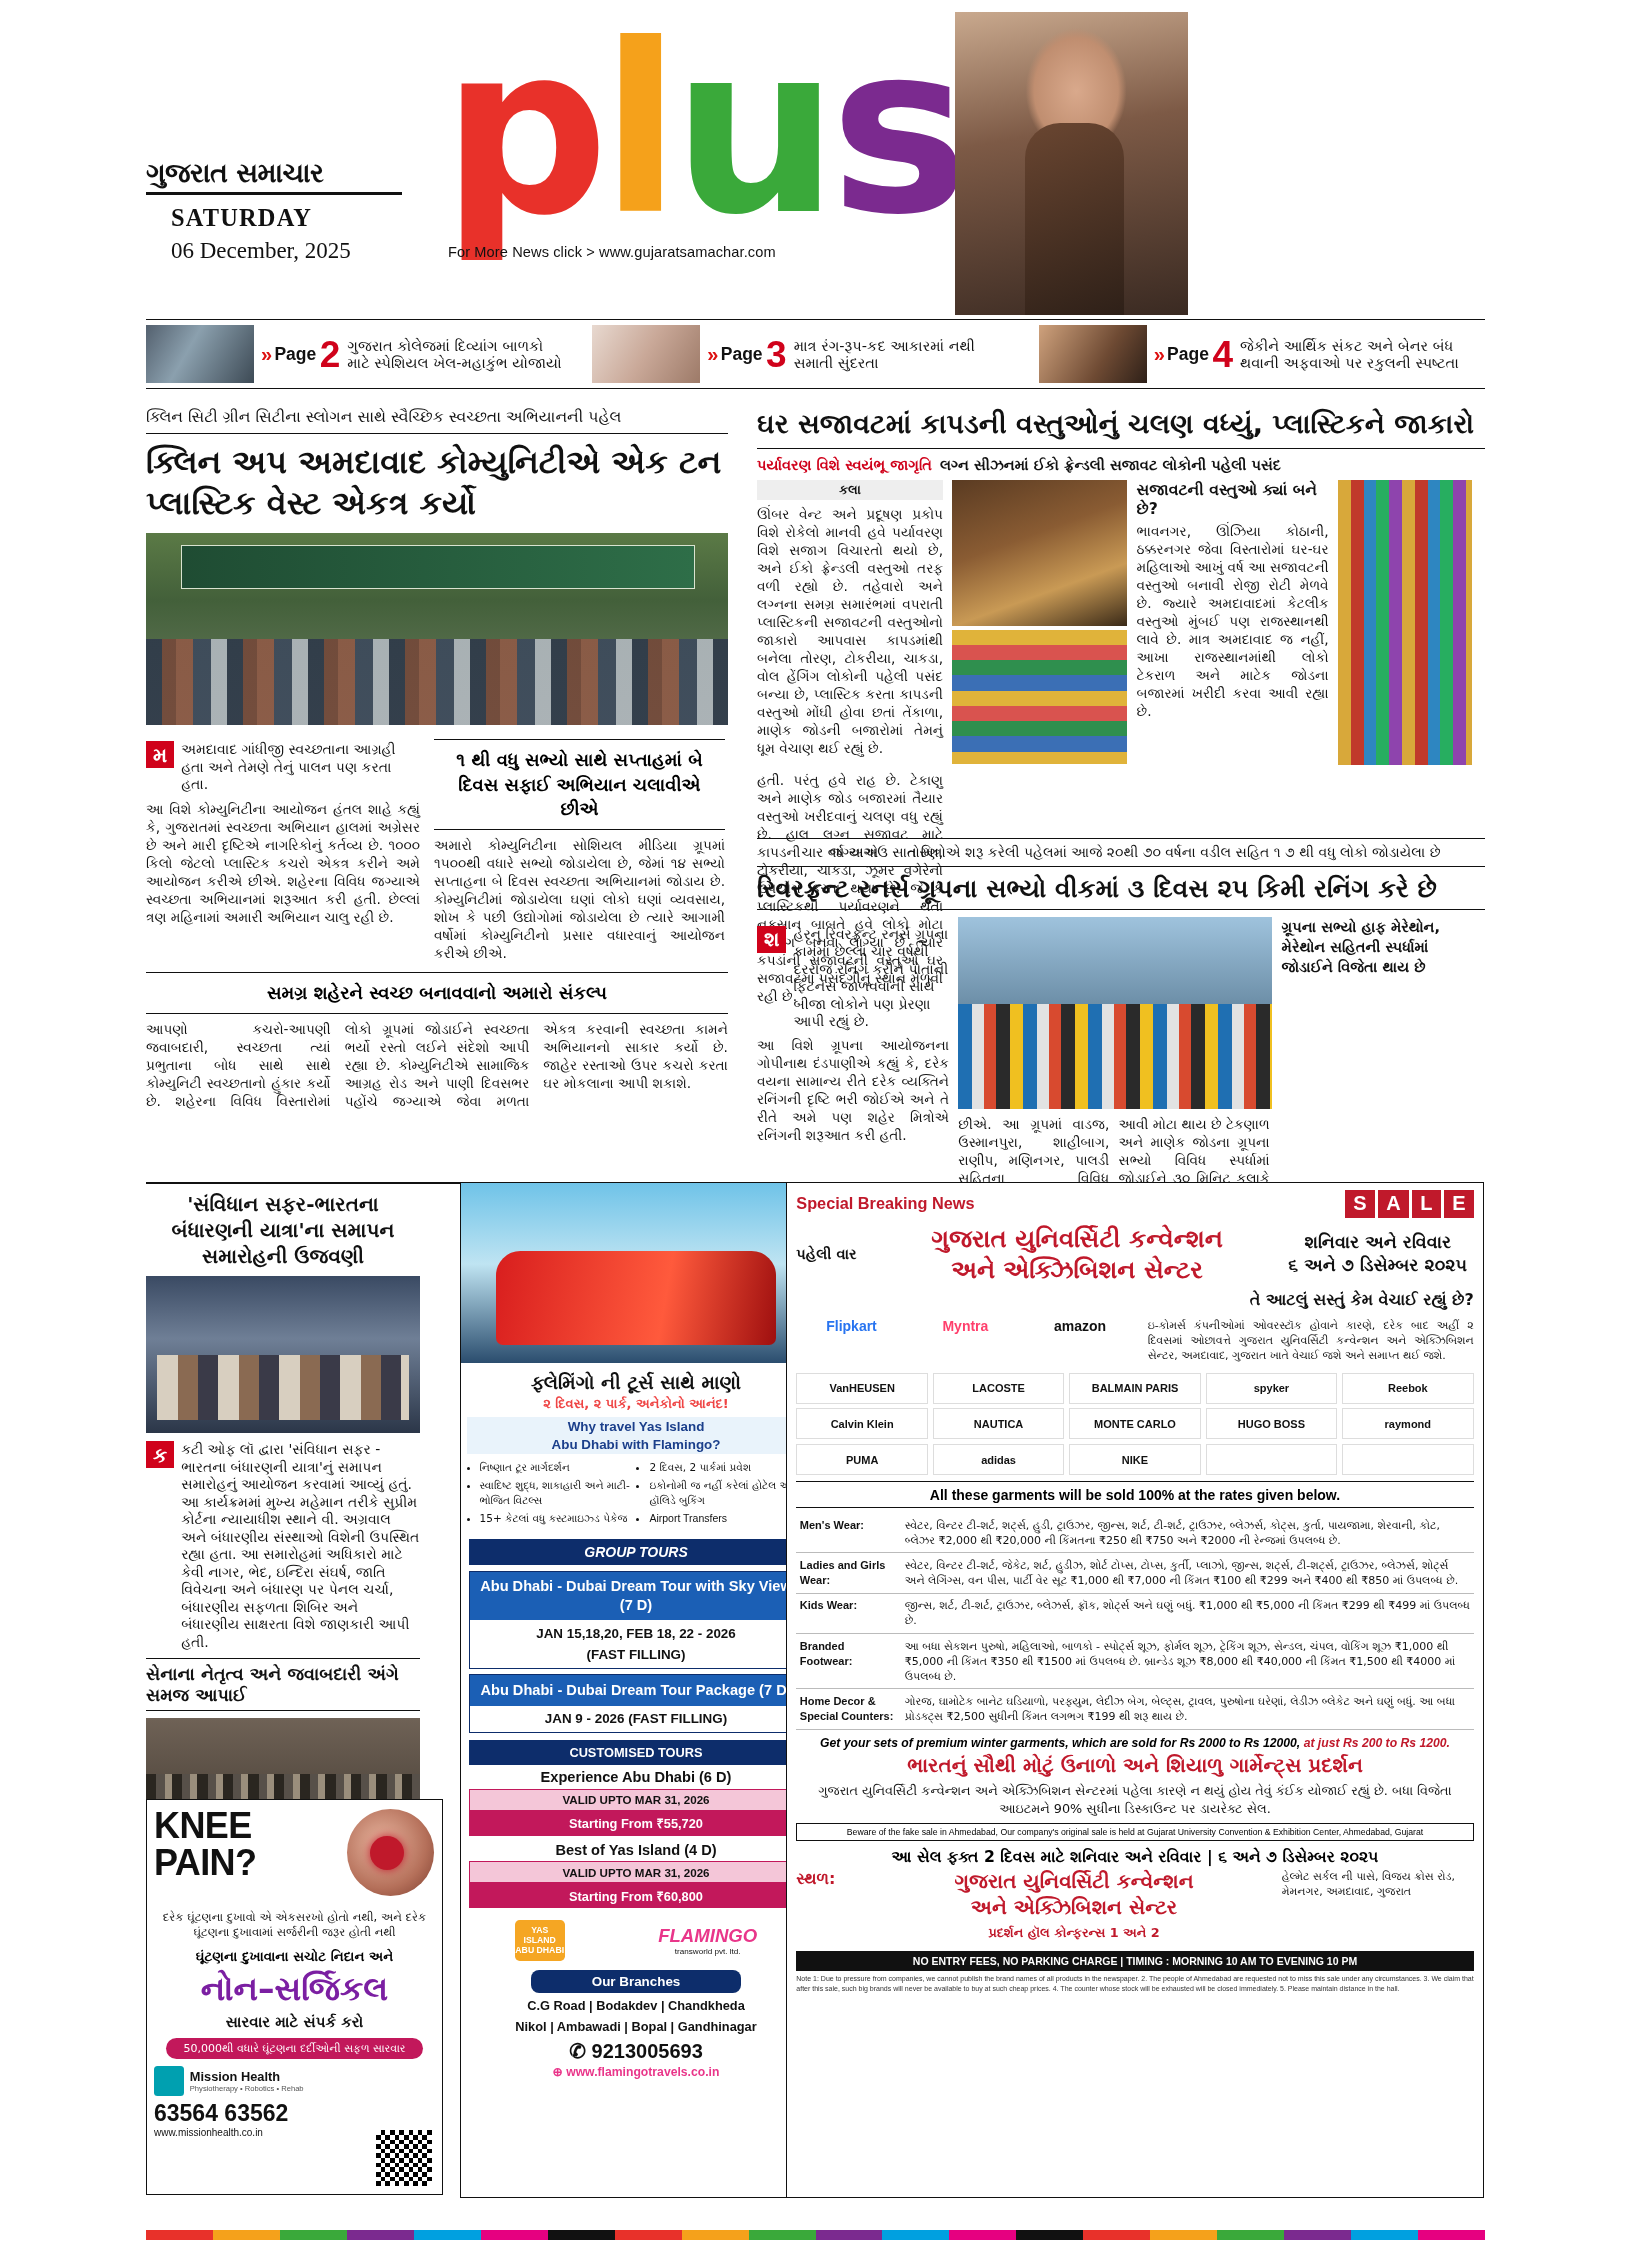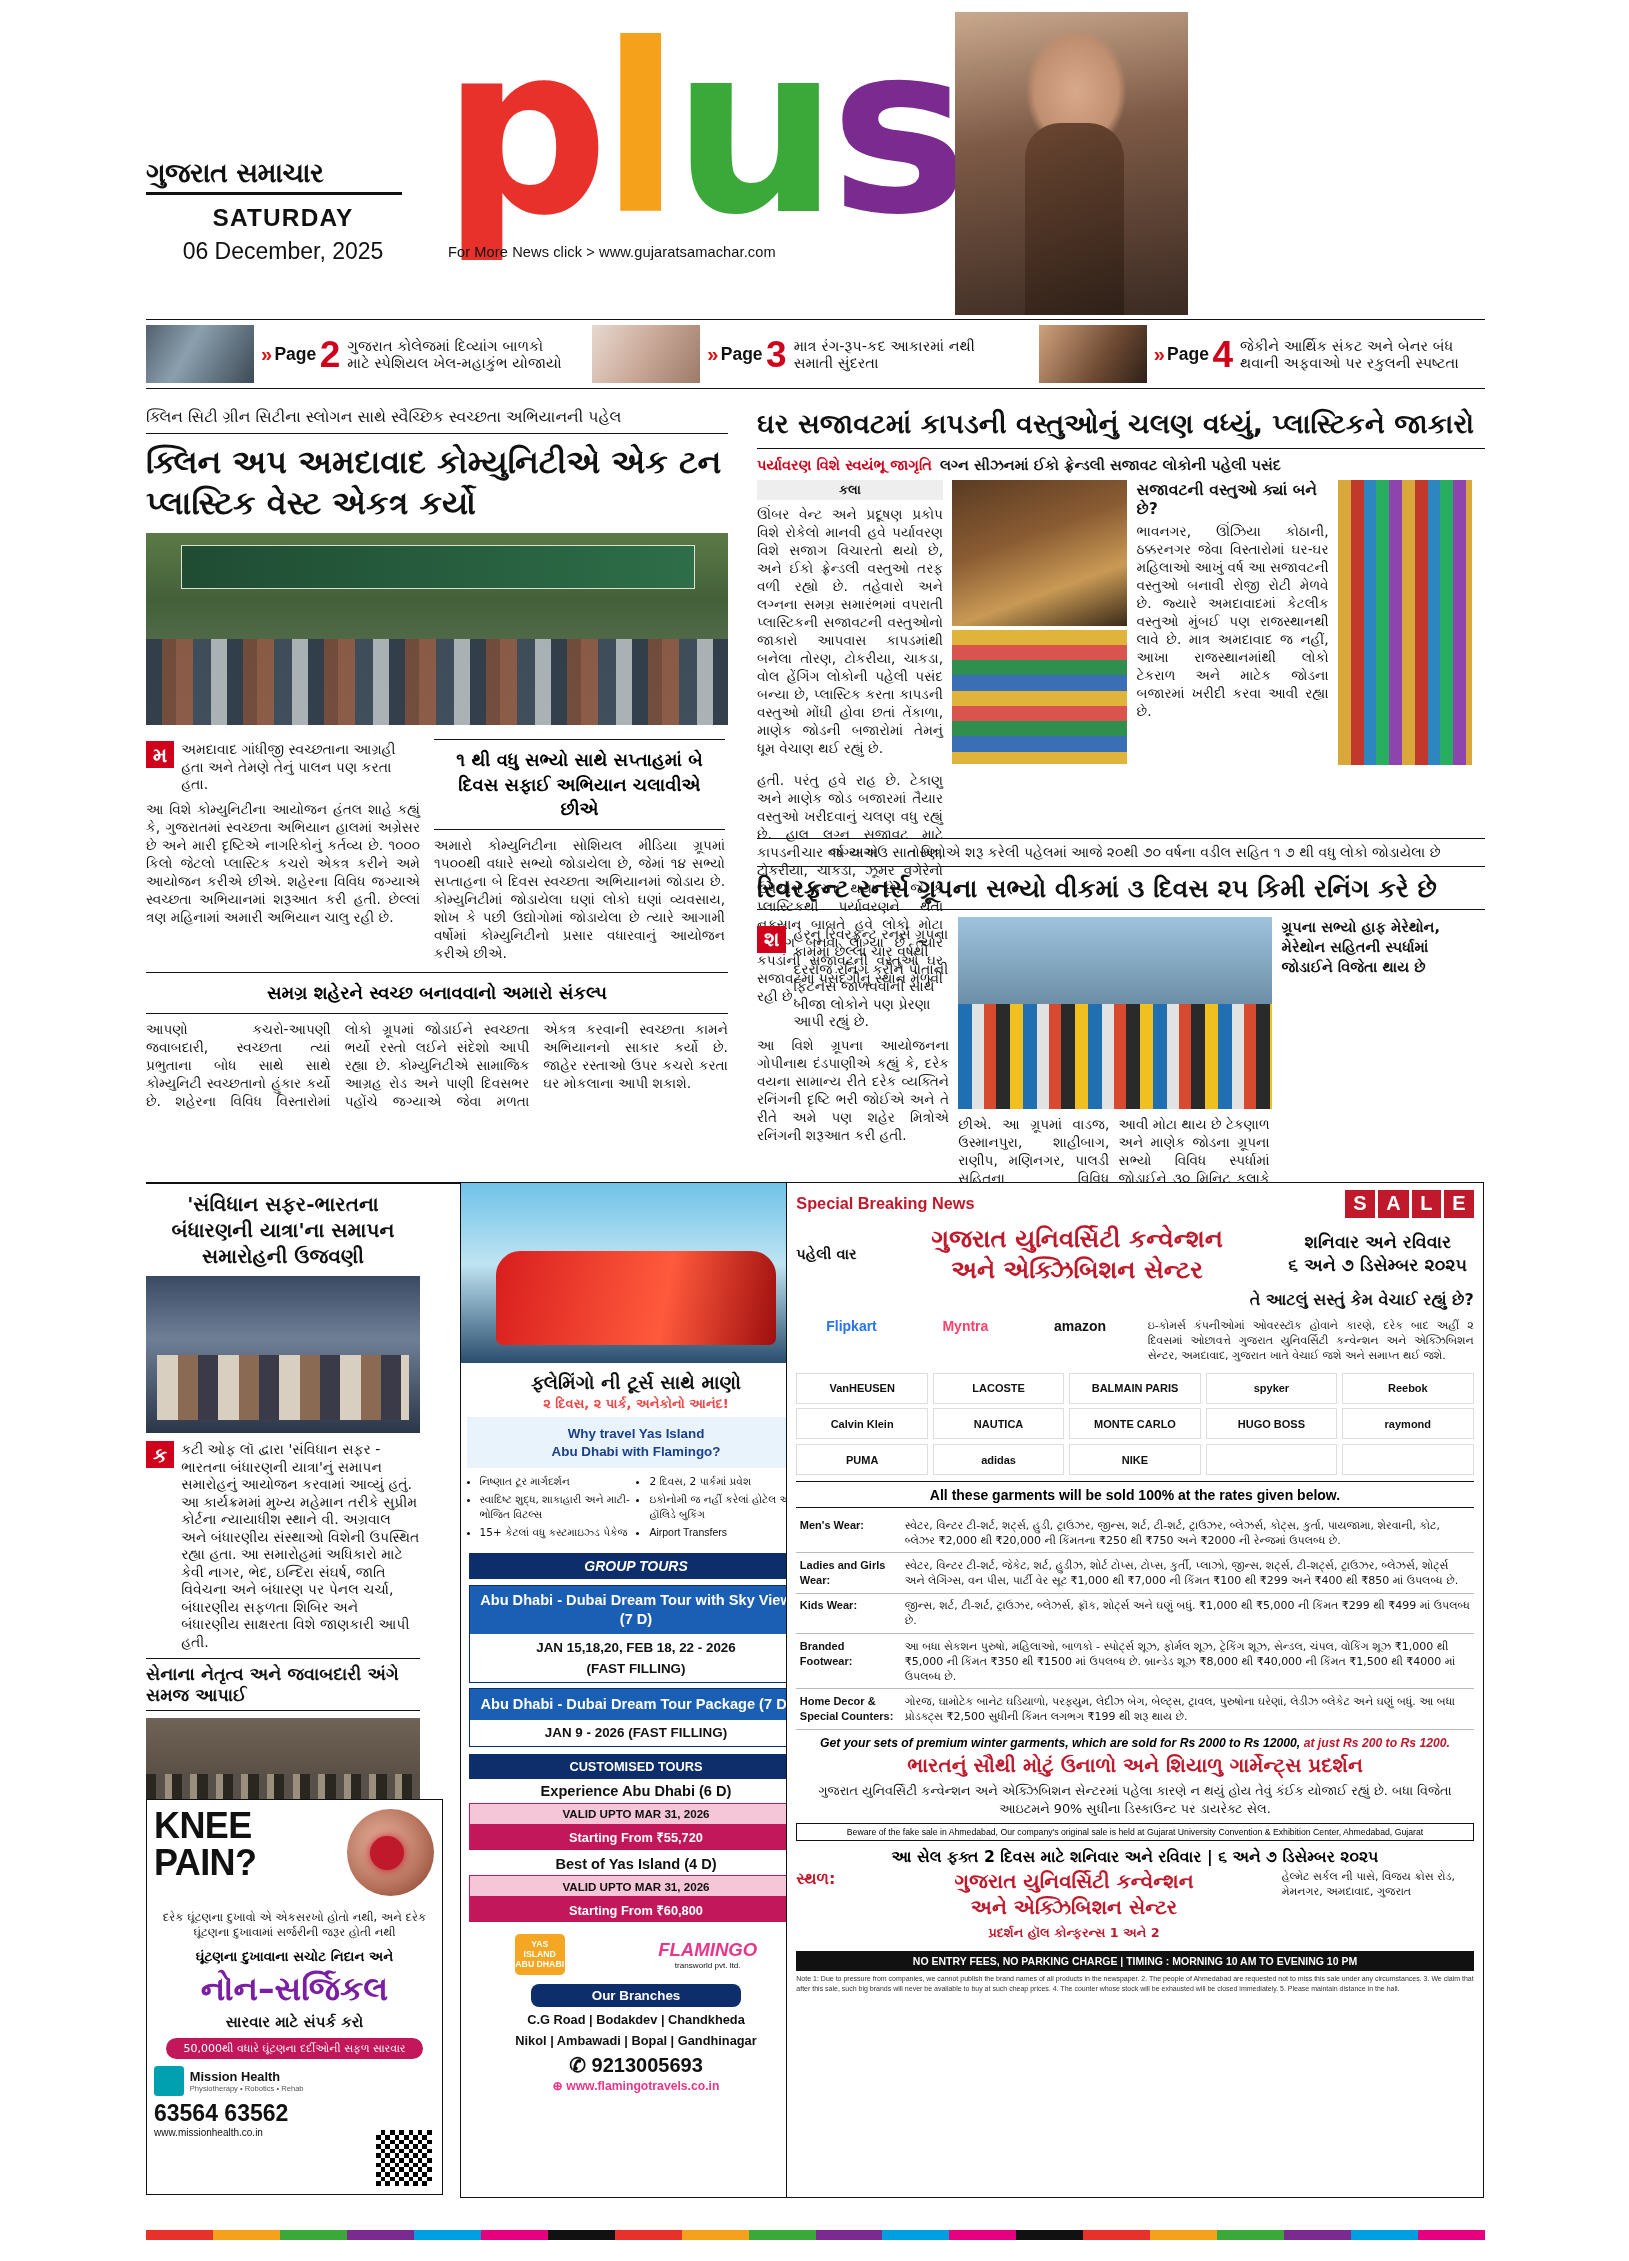--- a/index.html
+++ b/index.html
@@ -39,24 +39,24 @@
   .gs-logo-line {
     position: absolute;
     left: 146px;
     top: 192px;
     width: 256px;
     height: 2.9px;
     background: #111;
   }
   .date-block {
     position: absolute;
-    left: 178px;
+    left: 171px;
     top: 204px;
-    text-align: center;
     width: 210px;
+    font-family: Liberation Serif, serif;
   }
   .date-day {
     font-size: 24.4px;
     font-weight: bold;
     color: #111;
     letter-spacing: 1.2px;
   }
   .date-date {
     font-size: 23px;
     color: #111;
@@ -521,21 +521,21 @@
   .fl-sub {
     font-size: 13px;
     font-weight: bold;
     text-align: center;
     color: #ef4444;
     margin-bottom: 5.8px;
   }
   .fl-why {
     background: #e9f3fb;
     margin: 0 5.8px;
-    padding: 8px;
+    padding: 1px;
     text-align: center;
     font-size: 13.4px;
     font-weight: bold;
     color: #1b3f8b;
     line-height: 17.5px;
   }
   .fl-feats {
     display: flex;
     gap: 5.8px;
     padding: 5.8px 8.1px;

